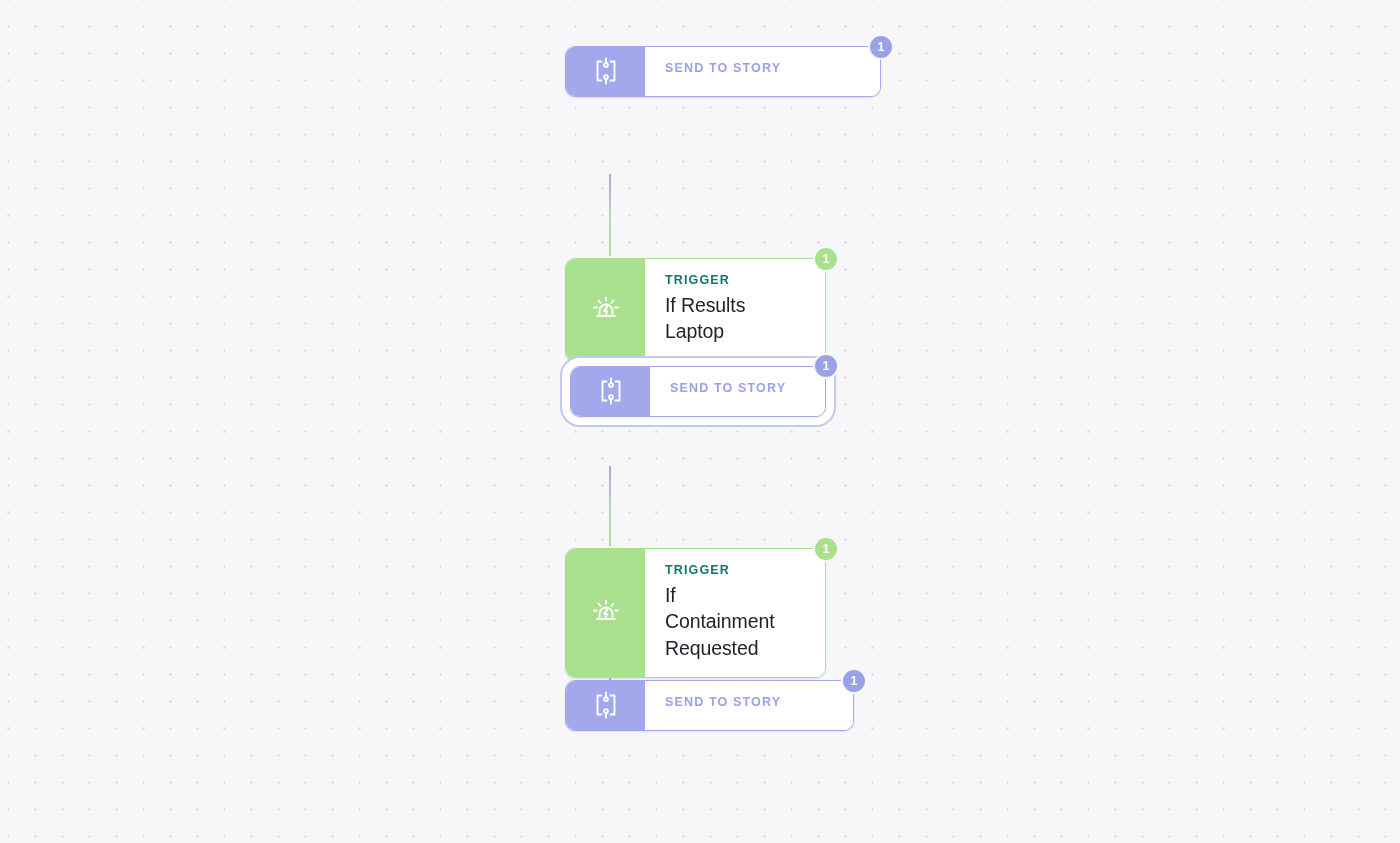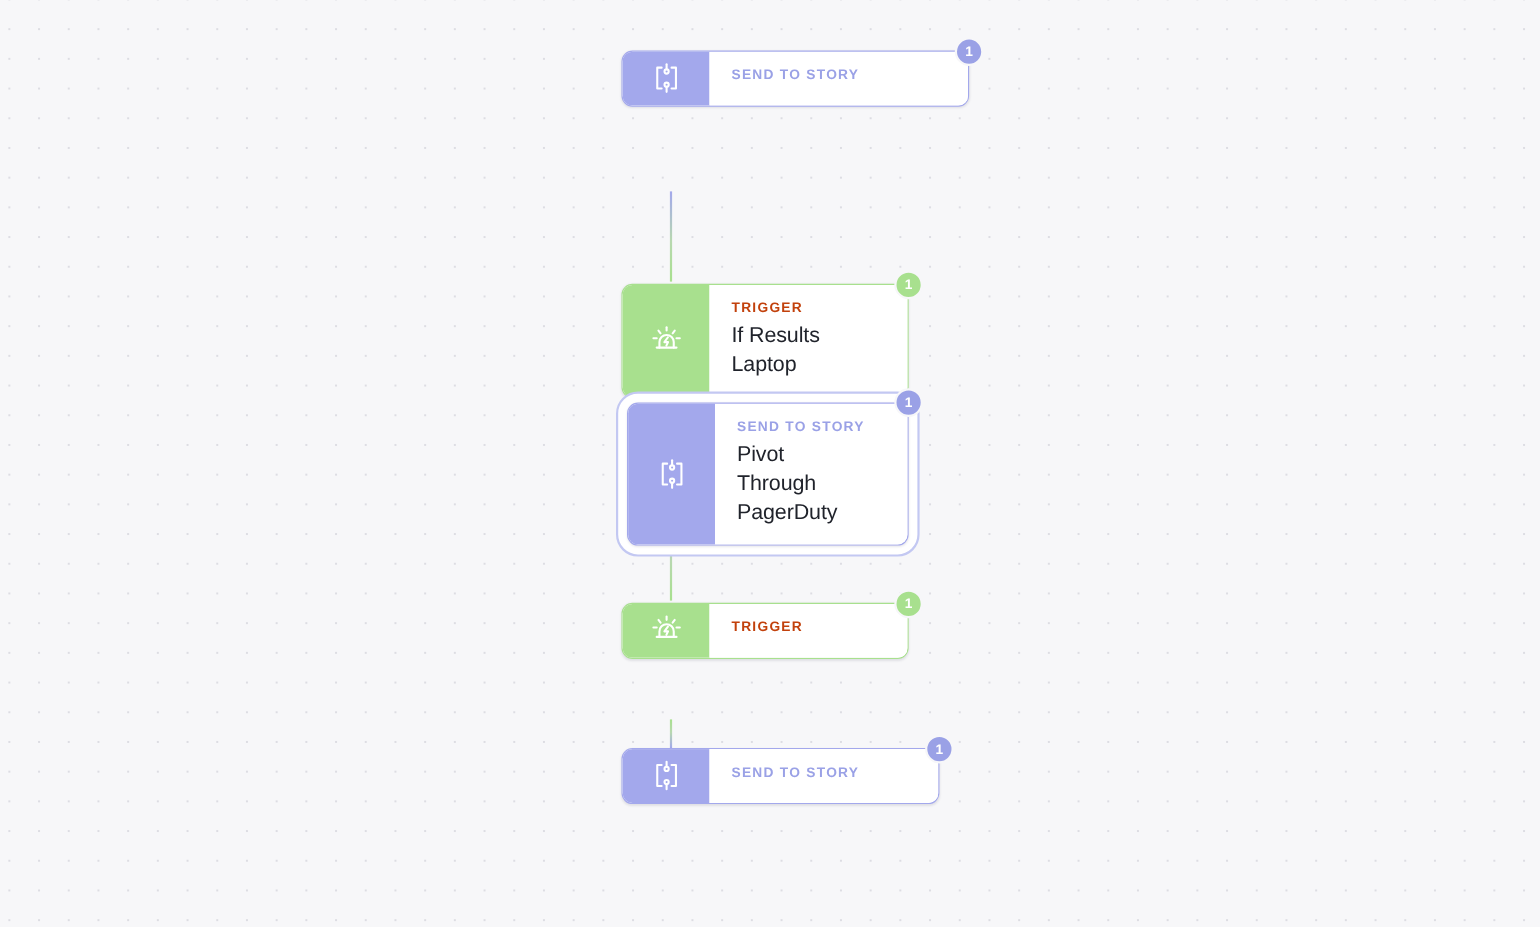--- a/index.html
+++ b/index.html
@@ -94,21 +94,21 @@
 
   .kicker {
     font-size: 12.5px;
     font-weight: bold;
     letter-spacing: 1.15px;
     text-transform: uppercase;
     line-height: 1.25;
     margin-bottom: 3px;
   }
   .card.story  .kicker { color: #9aa1e6; }
-  .card.trigger .kicker { color: #c2410c; }
+  .card.trigger .kicker { color: #0f766e; }
 
   .title {
     font-size: 19.5px;
     color: #20232b;
     line-height: 1.36;
     letter-spacing: -0.1px;
     white-space: pre-line;
   }
 
   
@@ -194,22 +194,20 @@
             <path d="M21.5 7.5 H25.5 V26.5 H21.5"></path>
             <path d="M17 4.5 V9"></path>
             <path d="M17 25 V29.5"></path>
             <circle cx="17" cy="11" r="1.9"></circle>
             <circle cx="17" cy="23" r="1.9"></circle>
           </svg>
         </span>
       </div>
       <div class="body-pane">
         <div class="kicker">SEND TO STORY</div>
-        <div class="title">Pivot Through
-PagerDuty</div>
       </div>
     </div>
     <div class="badge story" style="right:-13px; top:-13px;">1</div>
   </div>
 
   <div class="node" style="left:565px; top:548px; width:261px;">
     <div class="card trigger">
       <div class="icon-pane">
         <span>
           <svg width="34" height="34" viewBox="0 0 34 34" fill="none" stroke="#ffffff" stroke-width="1.9" stroke-linecap="round" stroke-linejoin="round">
@@ -219,20 +217,22 @@
             <path d="M9.6 7.6 L11.5 10"></path>
             <path d="M24.4 7.6 L22.5 10"></path>
             <path d="M5 14.5 H8"></path>
             <path d="M26 14.5 H29"></path>
             <path d="M18.2 13.6 L15 18 h3.3 l-1.5 3.2"></path>
           </svg>
         </span>
       </div>
       <div class="body-pane">
         <div class="kicker">TRIGGER</div>
+        <div class="title">If Containment
+Requested</div>
       </div>
     </div>
     <div class="badge trigger" style="right:-13px; top:-12px;">1</div>
   </div>
 
   <div class="node" style="left:565px; top:680px; width:289px;">
     <div class="card story">
       <div class="icon-pane">
         <span>
           <svg width="34" height="34" viewBox="0 0 34 34" fill="none" stroke="#ffffff" stroke-width="1.9" stroke-linecap="round" stroke-linejoin="round">

